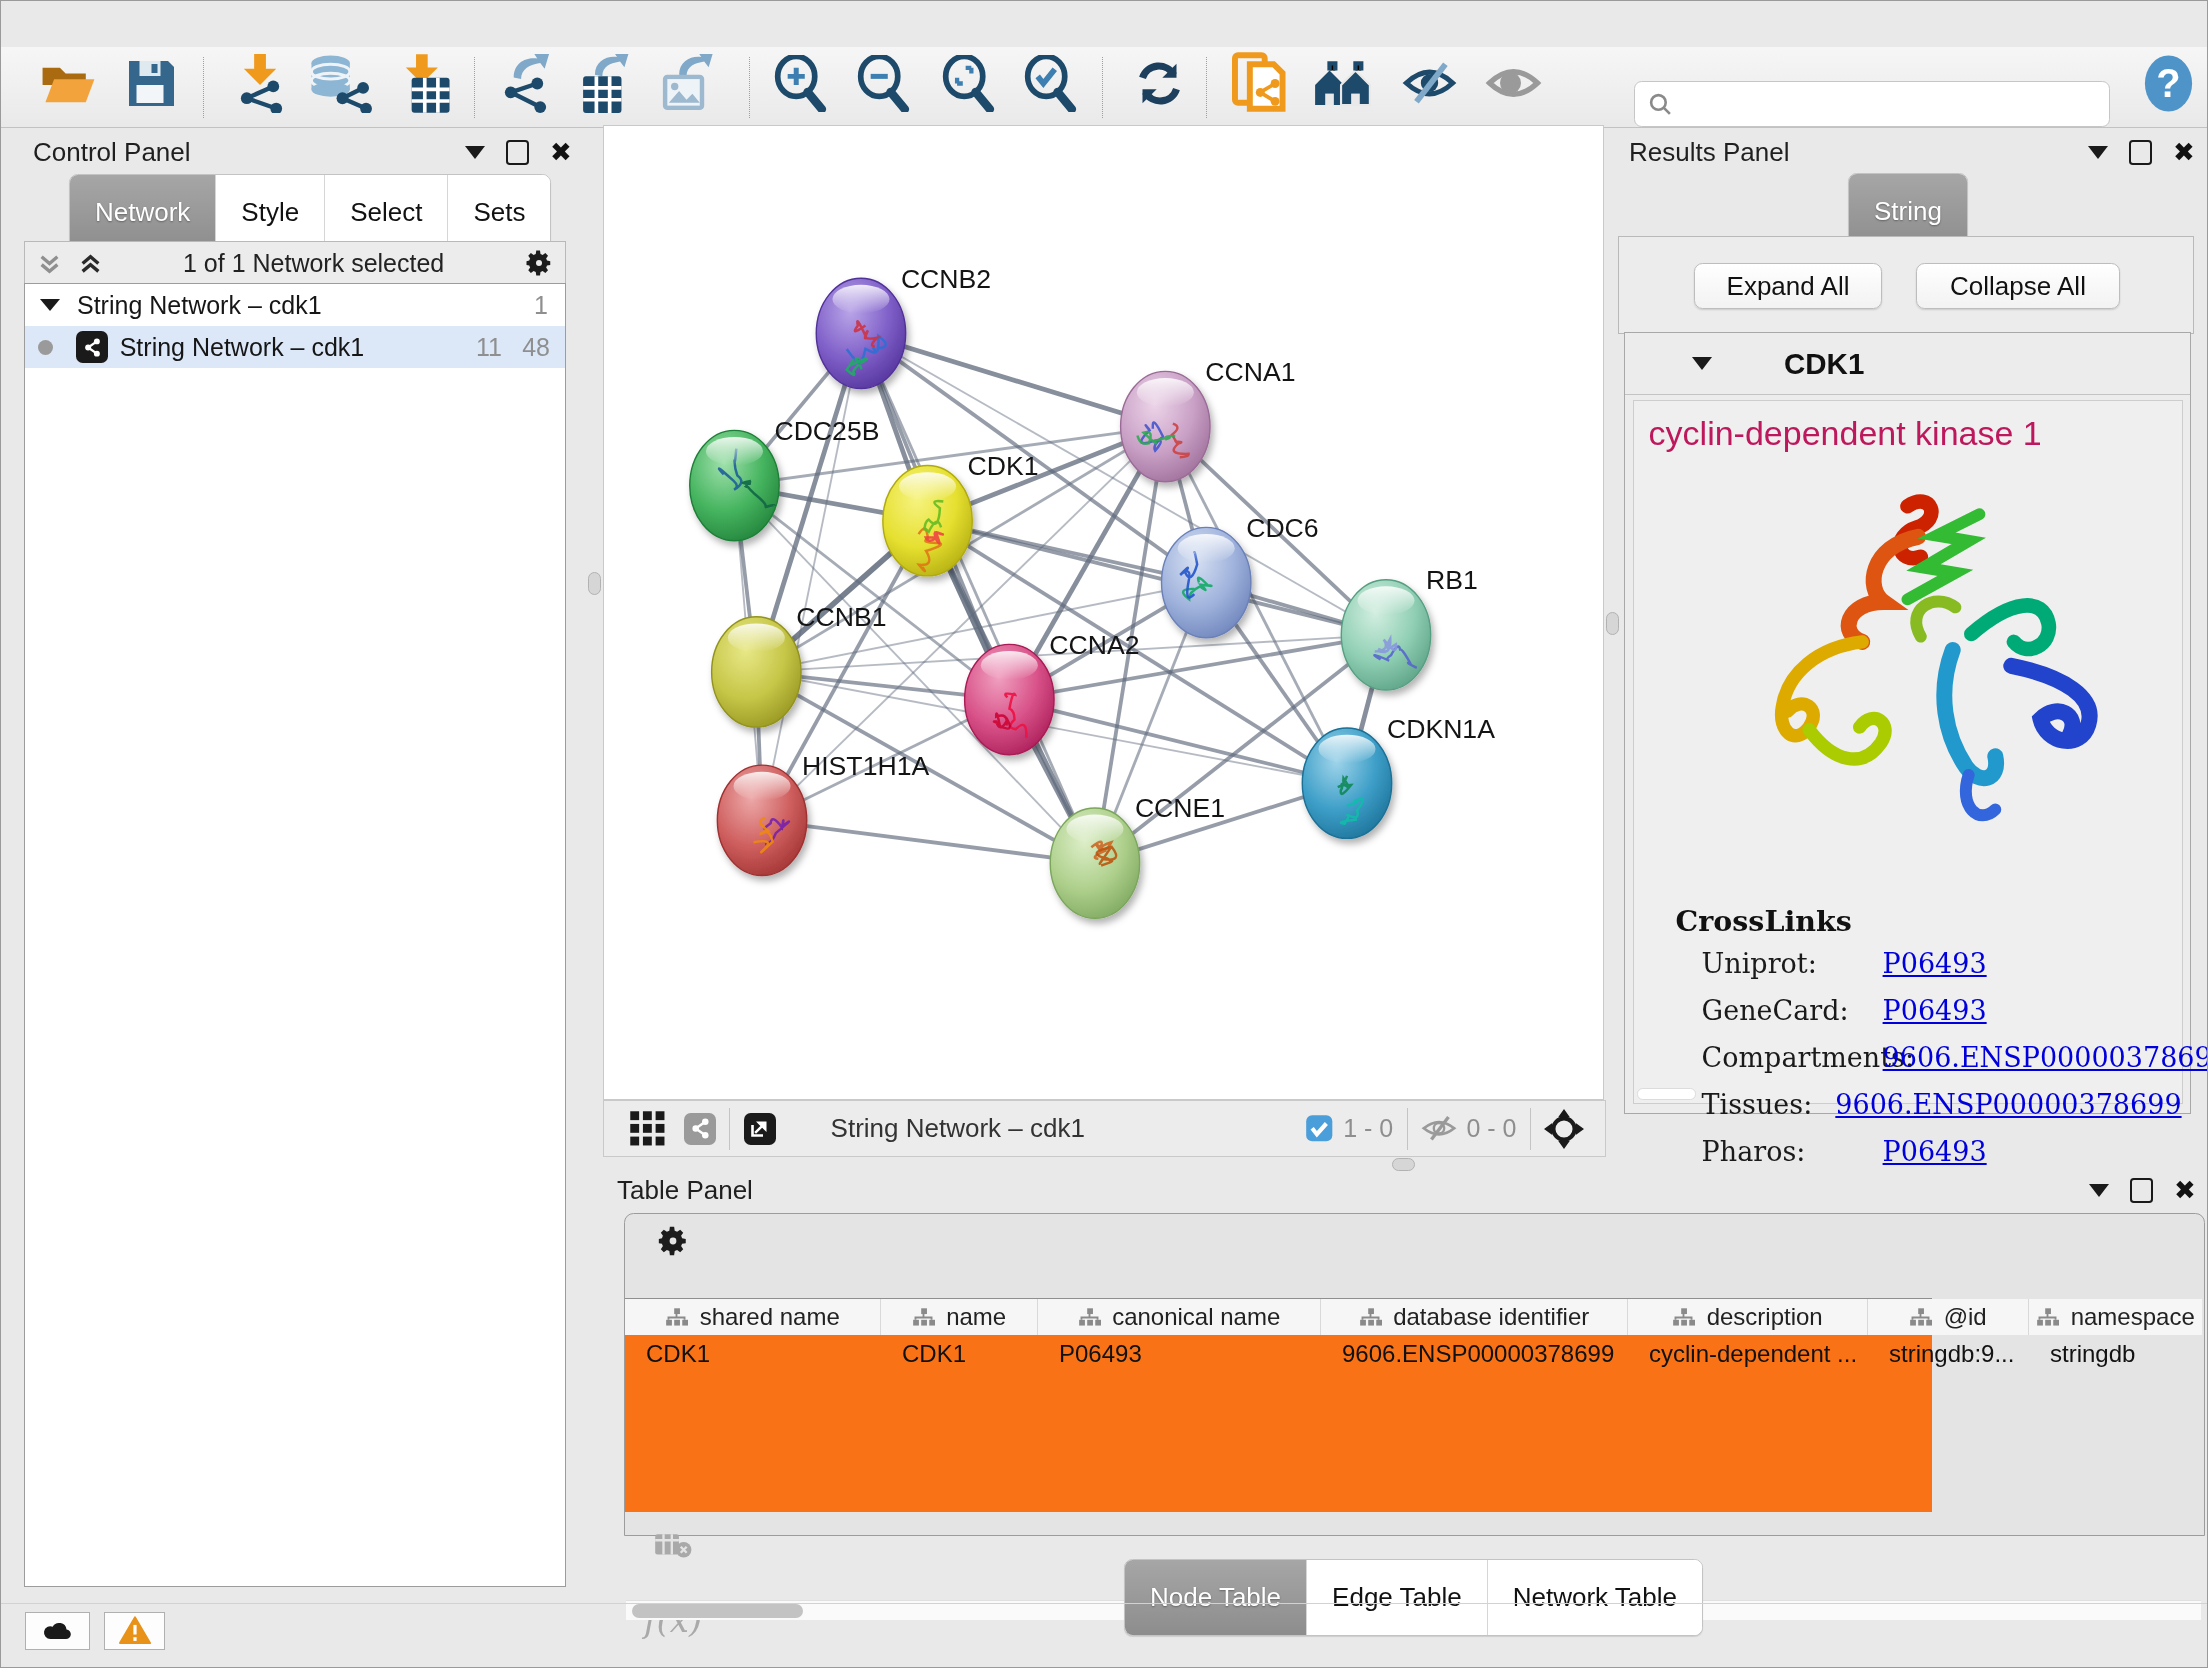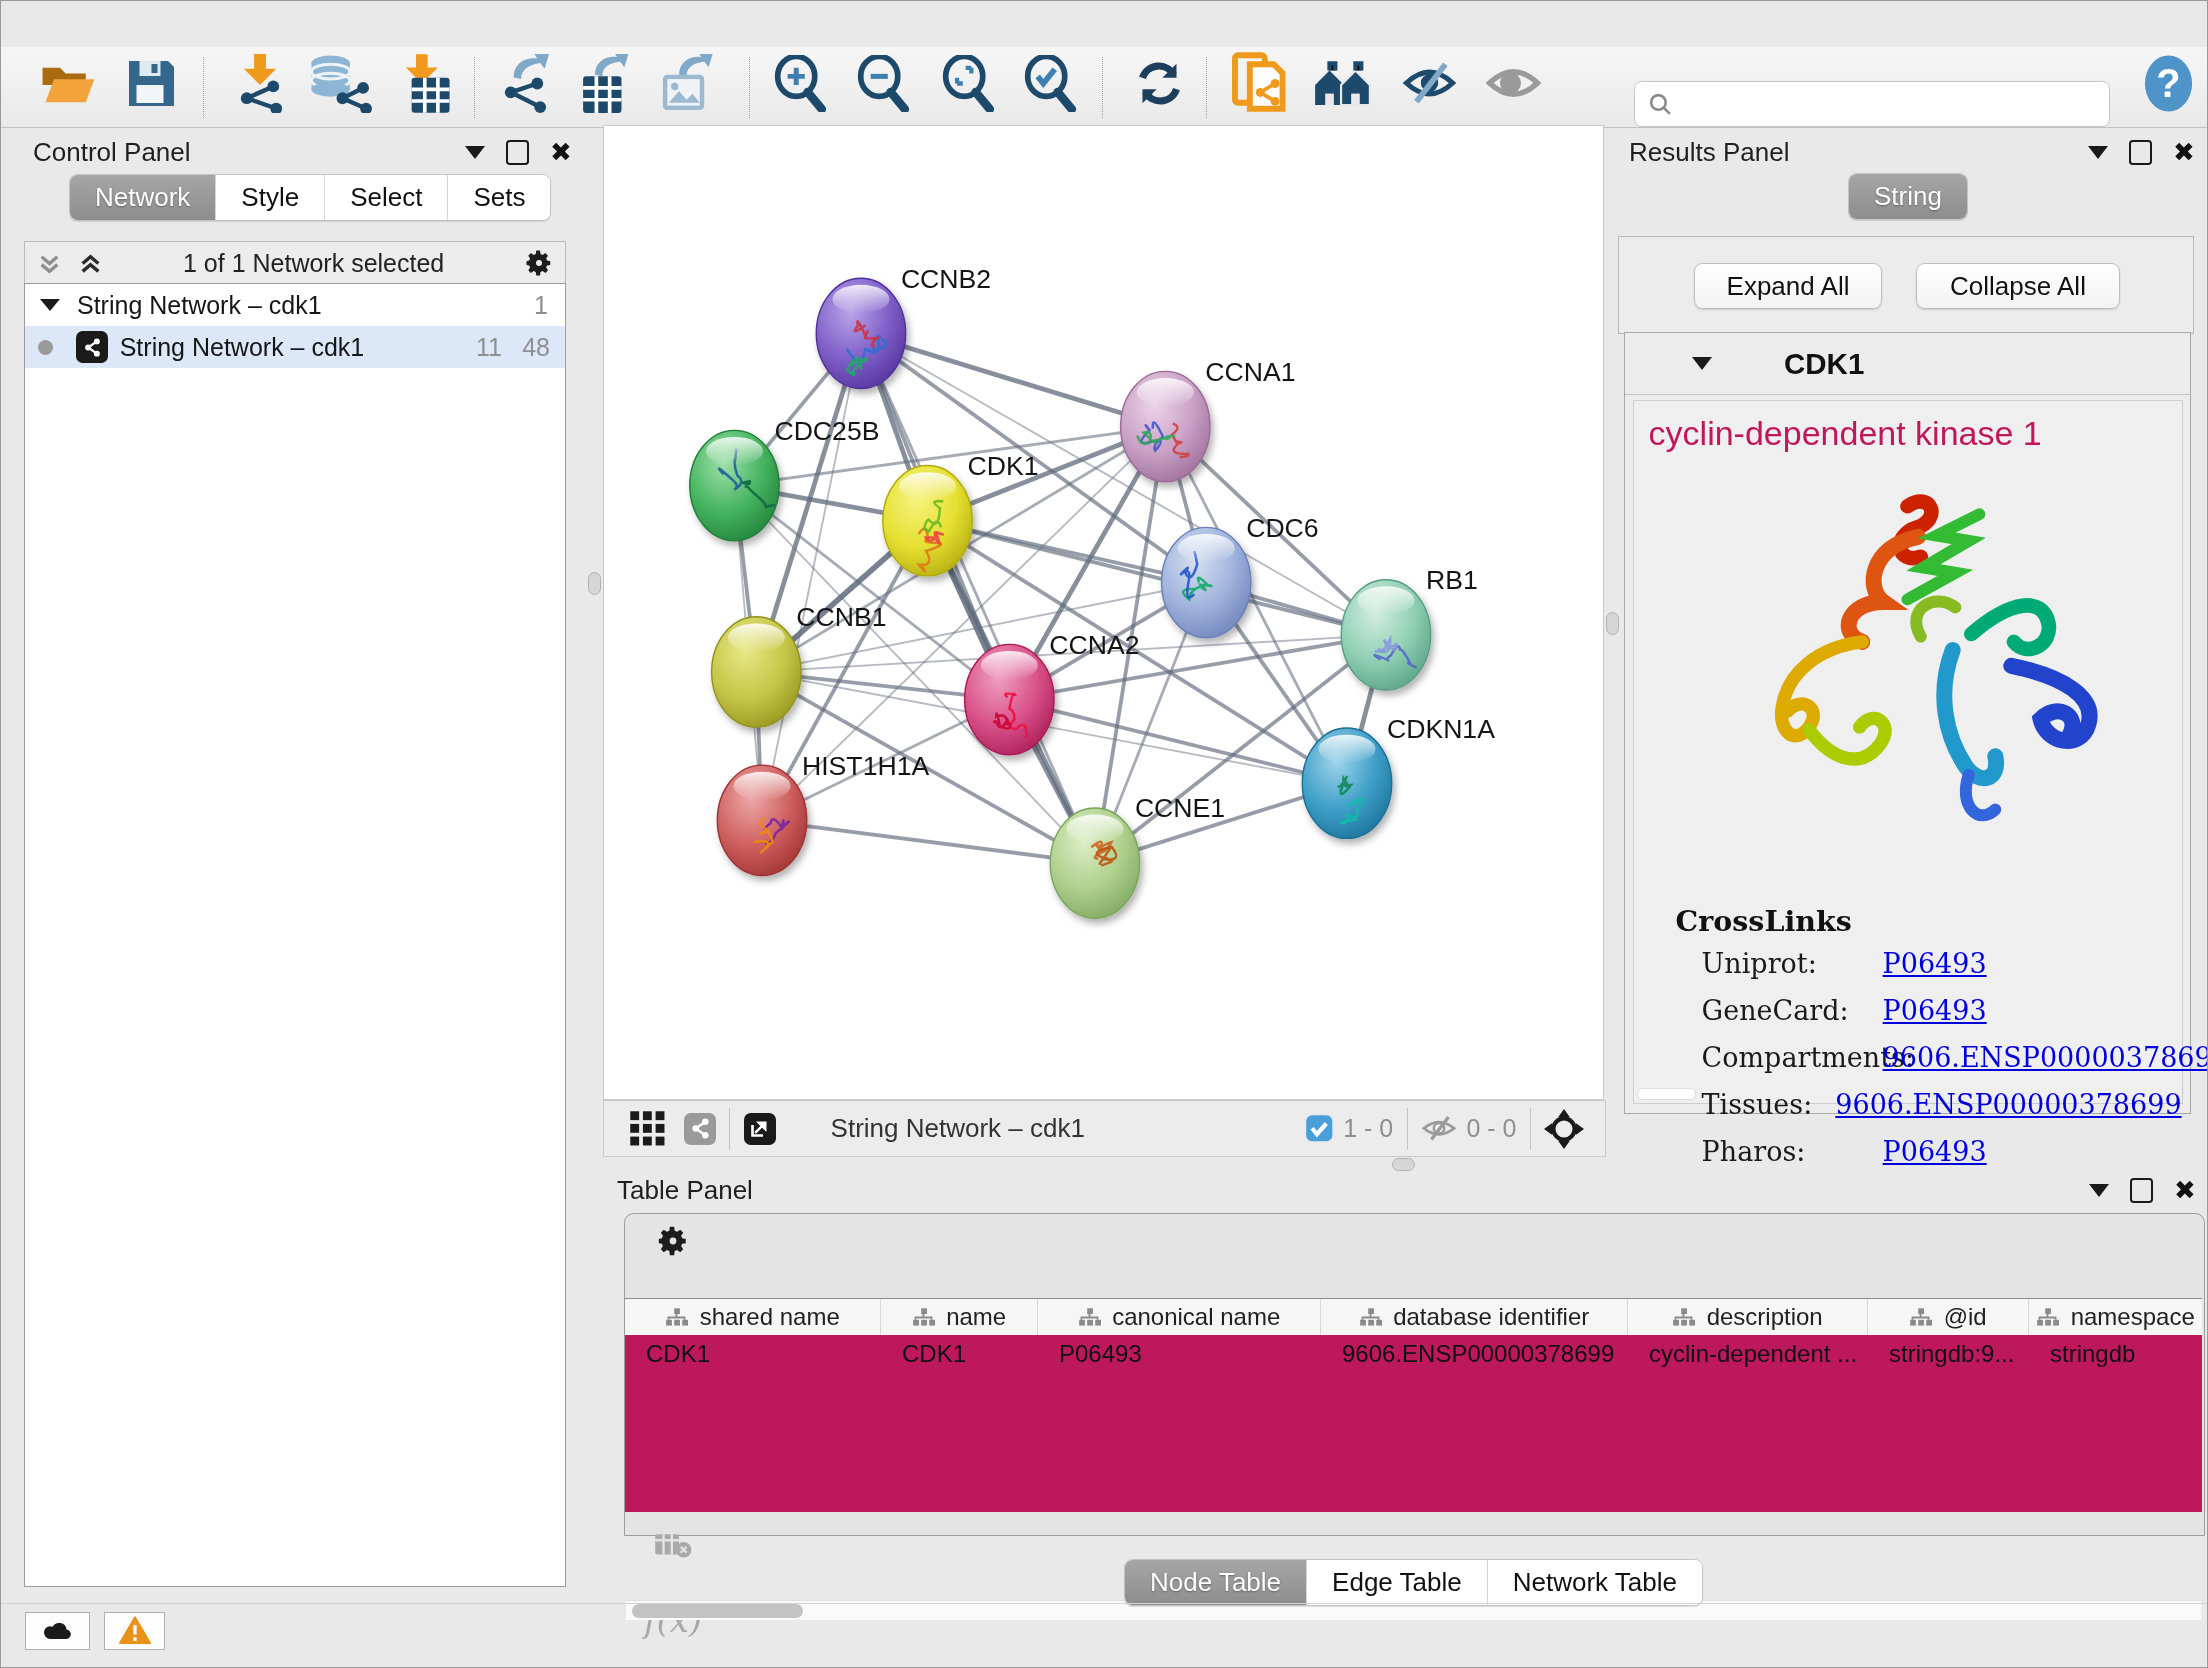--- a/index.html
+++ b/index.html
@@ -24,21 +24,21 @@
   
   .panel-title{font-size:26px;color:#1f1f1f;}
   .pn-ctl{display:flex;gap:21px;align-items:center;}
   .tri{width:0;height:0;border-left:10.5px solid transparent;border-right:10.5px solid transparent;
     border-top:13.3px solid #1a1a1a;}
   .sqr{width:19px;height:21px;border:2.9px solid #1a1a1a;border-radius:3.8px;}
   .xgl{font-family:"DejaVu Sans",sans-serif;font-size:26px;font-weight:bold;color:#111;line-height:21px;}
   
   .seg{display:flex;background:#fff;border:1px solid #c3c3c3;border-radius:8.6px;
     overflow:hidden;box-shadow:0 1px 1px rgba(0,0,0,.12);}
-  .seg .tab{font-size:26px;color:#111;padding:7px 25px;border-right:1px solid #d6d6d6;
+  .seg .tab{font-size:26px;color:#111;padding:22px 25px;border-right:1px solid #d6d6d6;
     background:#fff;white-space:nowrap;display:flex;align-items:center;justify-content:center;}
   .seg .tab:last-child{border-right:none;}
   .seg .tab.sel{background:linear-gradient(#a6a6a6,#8d8d8d);color:#fff;text-shadow:0 1px 1.9px rgba(0,0,0,.35);}
   
   #cp-statusbar{left:23px;top:240px;width:540px;height:42px;background:#ececec;
     border:1px solid #b9b9b9;border-bottom:none;display:flex;align-items:center;}
   #cp-status{flex:1;text-align:center;font-size:25px;color:#222;}
   #cp-tree{left:23px;top:282px;width:540px;height:1302px;background:#fff;border:1px solid #9c9c9c;}
   .tree-row{position:relative;height:42px;display:flex;align-items:center;font-size:25px;color:#161616;}
   .tree-row.sel{background:#dce8f8;}
@@ -60,21 +60,21 @@
   #rp-card{left:1623px;top:331px;width:565px;height:780px;background:#ececec;border:1px solid #a8a8a8;}
   #rp-card-head{left:0;top:0;width:100%;height:61px;border-bottom:1px solid #c3c3c3;
     display:flex;align-items:center;}
   #rp-desc-box{left:7.6px;top:67px;width:548px;height:702px;background:#efefef;border:1px solid #cdcdcd;}
   .serif{font-family:"DejaVu Serif","Liberation Serif",serif;}
   .xlink{color:#0000dd;text-decoration:underline;}
   .xl-row{display:flex;font-size:27px;color:#1a1a1a;}
   
   #tp-card{left:623px;top:1212px;width:1579px;height:321px;background:#e4e4e4;
     border:1px solid #9c9c9c;border-radius:9.5px 9.5px 0 0;}
-  #tbl{left:0px;top:84px;width:1577px;height:213px;background:#be185d;border-top:1.9px solid #8f8f8f;}
+  #tbl{left:0px;top:84px;width:1307px;height:213px;background:#f97316;border-top:1.9px solid #8f8f8f;}
   .th{position:absolute;top:0;height:36px;background:#f6f6f6;border-right:1px solid #d9d9d9;
     display:flex;align-items:center;justify-content:center;gap:11.4px;font-size:24px;color:#222;overflow:hidden;}
   .td{position:absolute;top:36px;height:38px;display:flex;align-items:center;
     font-size:24px;color:#111;padding-left:21px;box-sizing:border-box;overflow:hidden;white-space:nowrap;}
   #hscroll{left:1px;top:301px;width:1575px;height:19px;background:#fafafa;border-top:1px solid #e0e0e0;}
   #hthumb{left:5.7px;top:2.9px;width:171px;height:14.3px;background:#c3c3c3;border-radius:7.6px;}
   
   .sb-btn{background:#fdfdfd;border:1.9px solid #b0b0b0;display:flex;align-items:center;justify-content:center;}
   svg{display:block;}
 </style>

